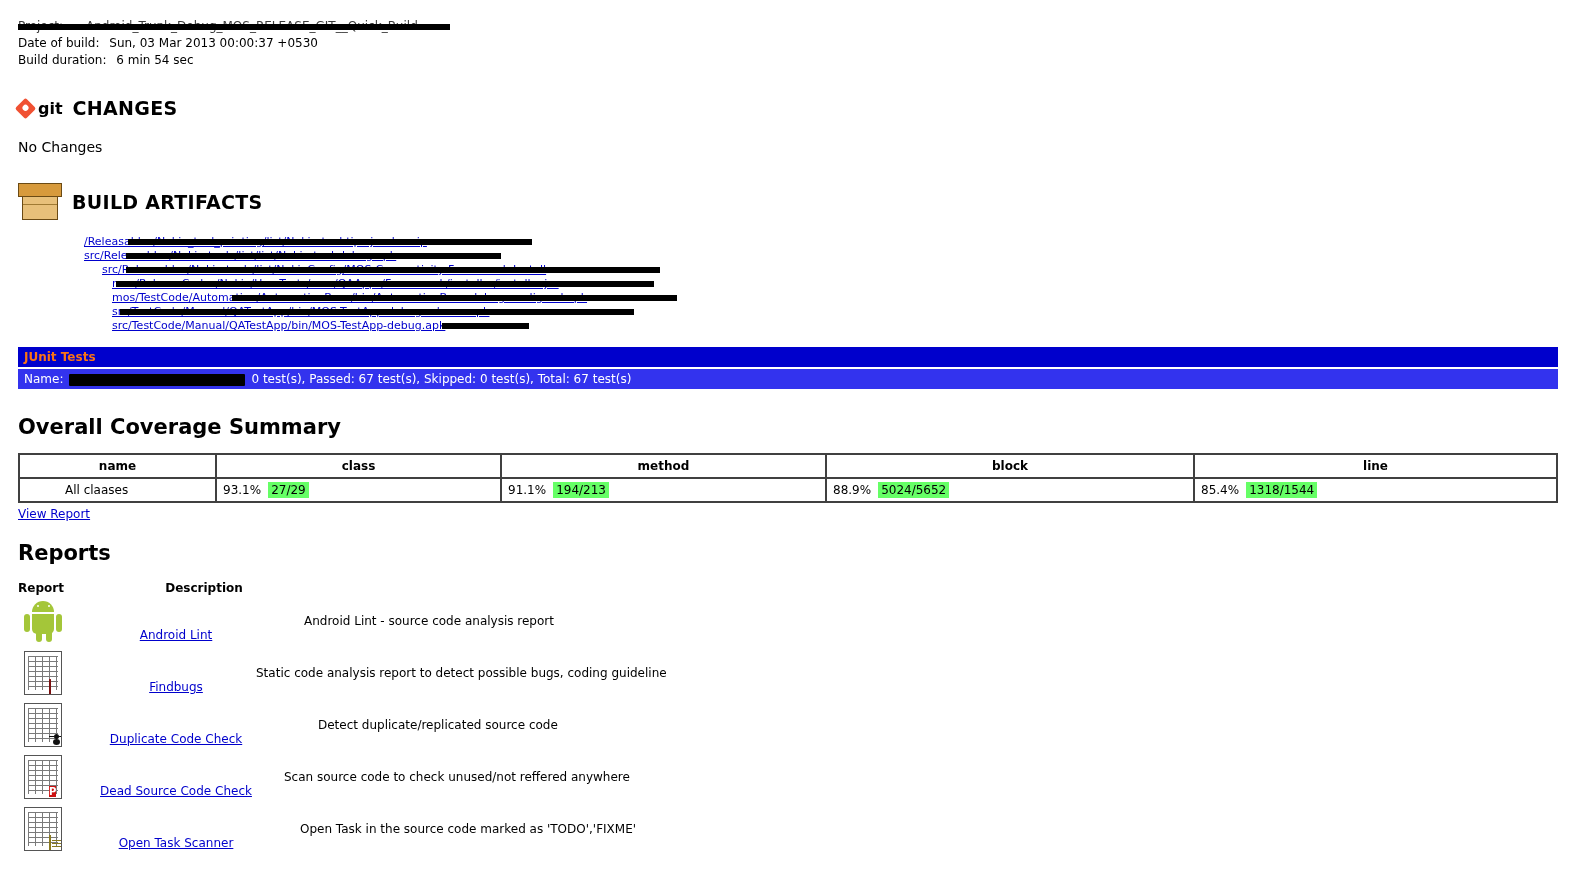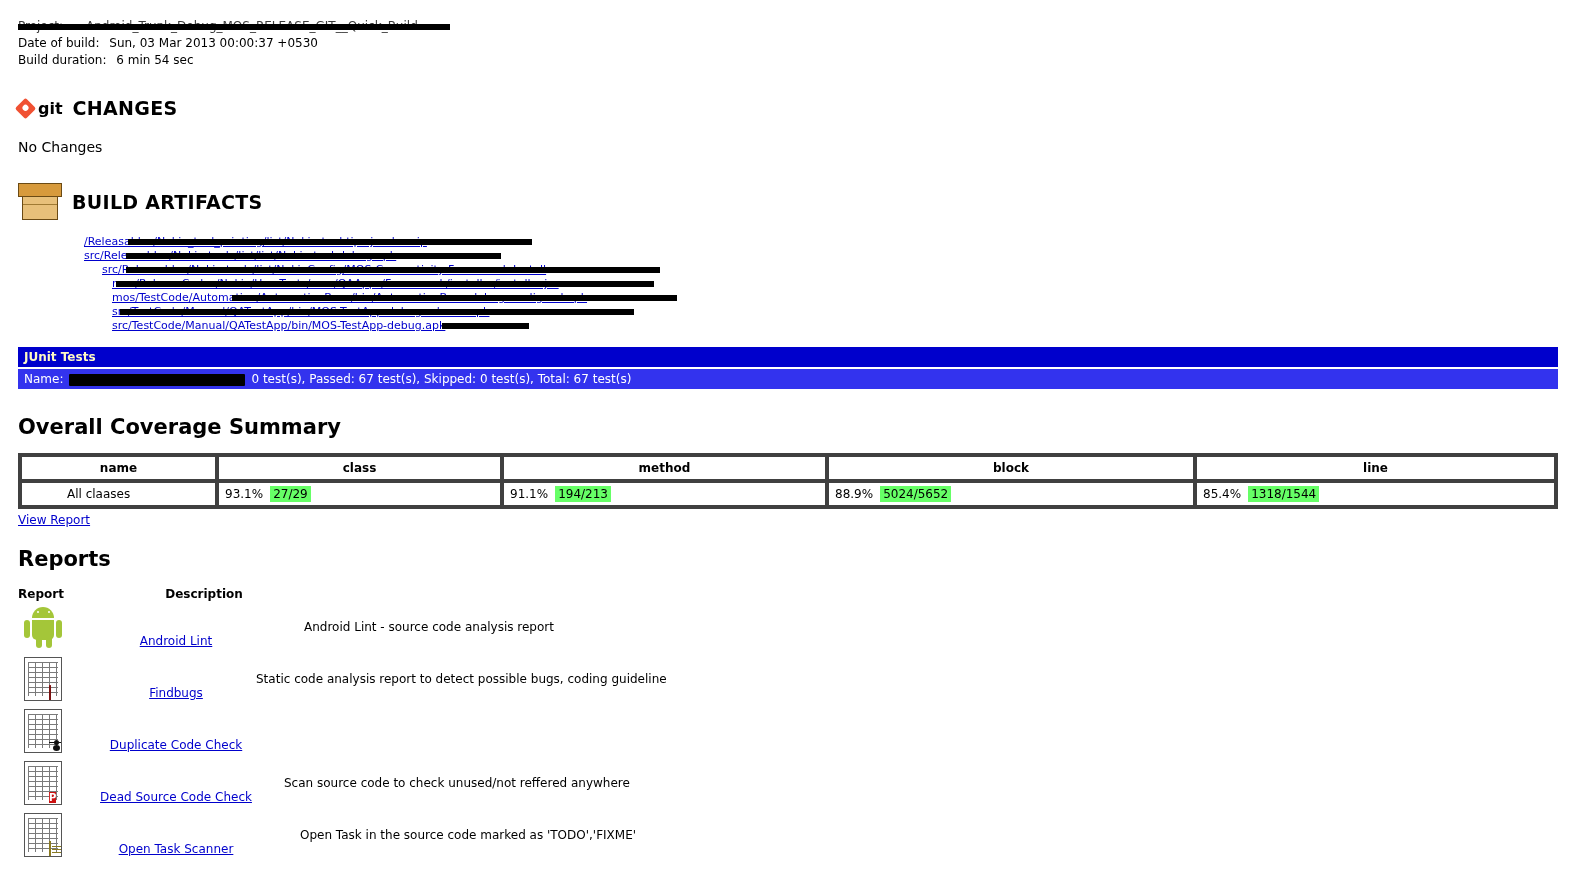--- a/index.html
+++ b/index.html
@@ -149,21 +149,21 @@
     position: absolute;
     top: 4px;
     height: 6px;
     background: #000;
   }
 
   
   .junit-head {
     margin-top: 12px;
     background: #0000cc;
-    color: #fef9c3;
+    color: #f97316;
     font-weight: bold;
     font-size: 12px;
     padding: 3px 6px;
     box-sizing: border-box;
     width: 1540px;
   }
   .junit-row {
     background: #3333ee;
     color: #ffffff;
     font-size: 12px;
@@ -185,21 +185,21 @@
     margin: 26px 0 14px 0;
   }
 
   
   table.cov {
     border-collapse: collapse;
     width: 1540px;
     font-size: 12px;
   }
   table.cov th, table.cov td {
-    border: 4px solid #404040;
+    border: 2px solid #404040;
     padding: 4px 6px;
     box-sizing: border-box;
   }
   table.cov th {
     font-weight: bold;
     text-align: center;
   }
   table.cov td.name {
     text-align: left;
     width: 197px;
@@ -479,20 +479,21 @@
             <i style="left:4px;top:7px;width:7px;height:6px;border-radius:50%"></i>
             <i style="left:0px;top:4px;width:5px;height:1px"></i>
             <i style="left:10px;top:4px;width:5px;height:1px"></i>
           </span>
         </span>
       </span>
     </div>
     <div class="rep-link-cell">
       <a href="#" class="link">Duplicate Code Check</a>
     </div>
+    <div class="rep-desc-cell" style="padding-left:62px">Detect duplicate/replicated source code</div>
   </div>
 
   
   <div class="rep-row">
     <div class="rep-icon-cell">
       <span class="doc">
         <span class="grid"></span>
         <span class="badge"><span class="flagp">P</span></span>
       </span>
     </div>

